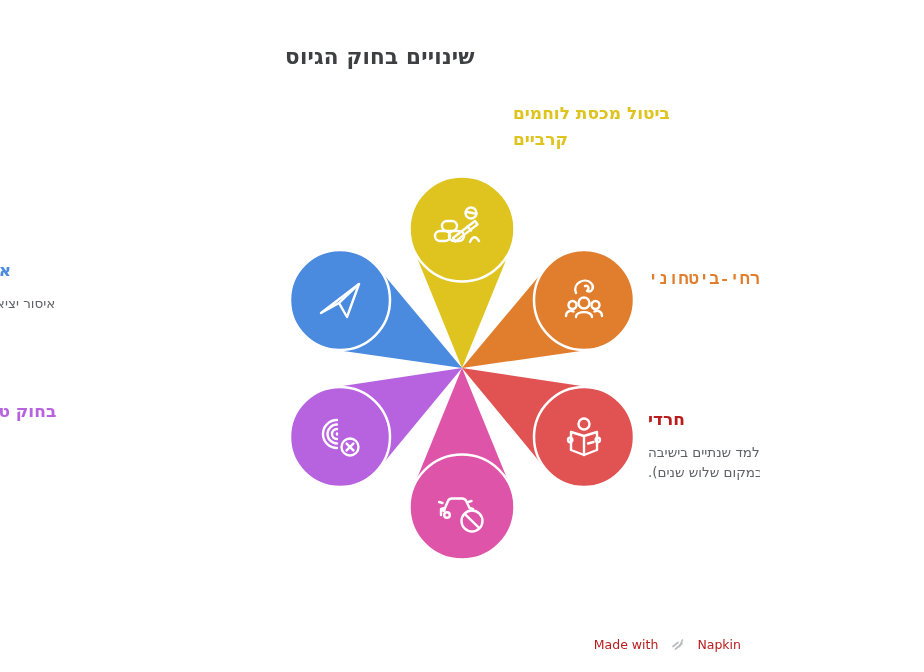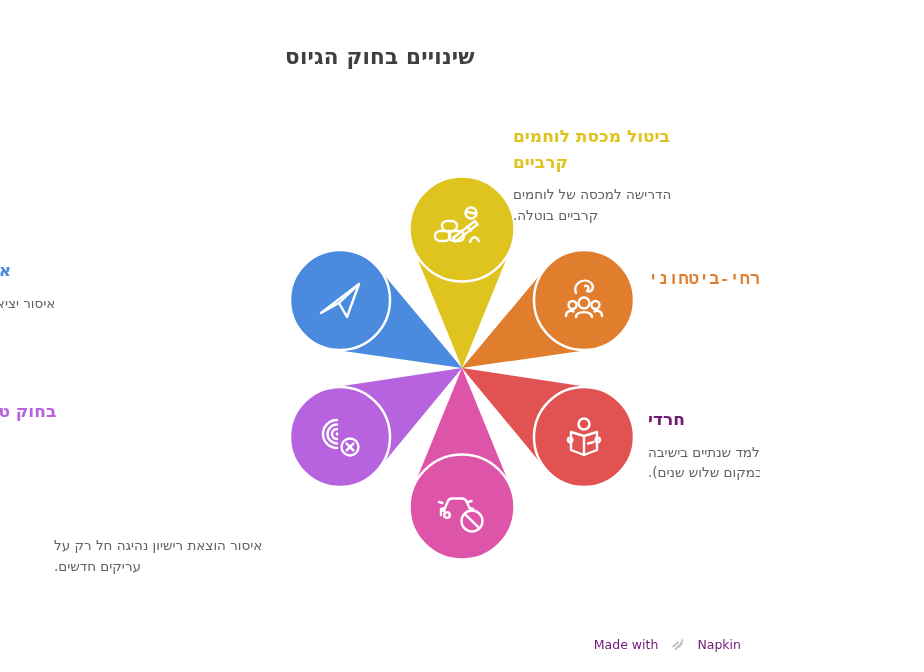--- a/index.html
+++ b/index.html
@@ -12,29 +12,29 @@
     font-size:21.5px;font-weight:bold;color:#3d4043;letter-spacing:.2px;
   }
   .diagram{position:absolute;left:0;top:0;}
   .petal-ring{stroke:#ffffff;stroke-width:2.5;}
   .icon{stroke:#ffffff;stroke-width:2.4;fill:none;stroke-linecap:round;stroke-linejoin:round;}
   .label{position:absolute;direction:rtl;}
   .label h2{margin:0;font-size:17px;font-weight:bold;line-height:1.5;}
   .label p{margin:9px 0 0 0;font-size:13.5px;line-height:1.55;color:#5f6368;}
   .align-left{text-align:left;}
   .align-right{text-align:left;}
-  .lbl-combat{left:513px;top:101px;width:185px;margin-top:23px;}
+  .lbl-combat{left:513px;top:101px;width:185px;}
   .lbl-civil{left:648px;top:267px;width:200px;font-family:Liberation Mono, monospace;}
   .lbl-haredi{left:648px;top:407px;width:205px;}
   .lbl-driving{right:496px;top:526px;width:210px;}
   .lbl-finger{right:666px;top:399px;width:185px;}
   .lbl-travel{right:666px;top:258px;width:235px;}
   .watermark{
     position:absolute;right:19px;bottom:20px;display:flex;align-items:center;gap:13px;
-    font-size:12.5px;color:#701a75;direction:ltr;
+    font-size:12.5px;color:#b91c1c;direction:ltr;
   }
   .watermark svg{display:block;}
 </style>
 </head>
 <body>
 
 <div class="canvas">
 
   <h1 class="title" dir="rtl">שינויים בחוק הגיוס</h1>
 
@@ -104,34 +104,32 @@
     </g>
 
     <g class="icon" transform="translate(340,300)">
       <path d="M-19,13 L19,-16 L7,17 L-1,3 Z"></path>
       <path d="M19,-16 L-1,3"></path>
     </g>
   </svg>
 
   <div class="label align-left lbl-combat">
     <h2 style="color: rgb(223, 195, 30);">ביטול מכסת לוחמים קרביים</h2>
-    <p>הדרישה למכסה של לוחמים קרביים בוטלה.</p>
   </div>
 
   <div class="label align-left lbl-civil">
     <h2 style="color: rgb(224, 126, 46);">שירות אזרחי-ביטחוני</h2>
   </div>
 
   <div class="label align-left lbl-haredi">
-    <h2 style="color: #701a75;">חרדי</h2>
+    <h2 style="color: #b91c1c;">חרדי</h2>
     <p>חרדי הוא מי שלמד שנתיים בישיבה (במקום שלוש שנים).</p>
   </div>
 
   <div class="label align-right lbl-driving">
-    <p>איסור הוצאת רישיון נהיגה חל רק על עריקים חדשים.</p>
   </div>
 
   <div class="label align-right lbl-finger">
     <h2 style="color: rgb(183, 99, 224);">בחוק טביעת אצבע</h2>
   </div>
 
   <div class="label align-right lbl-travel">
     <h2 style="color: rgb(74, 139, 224);">איסור יציאה לחו״ל</h2>
     <p>איסור יציאה לחו״ל חל עד גיל 47.</p>
   </div>

